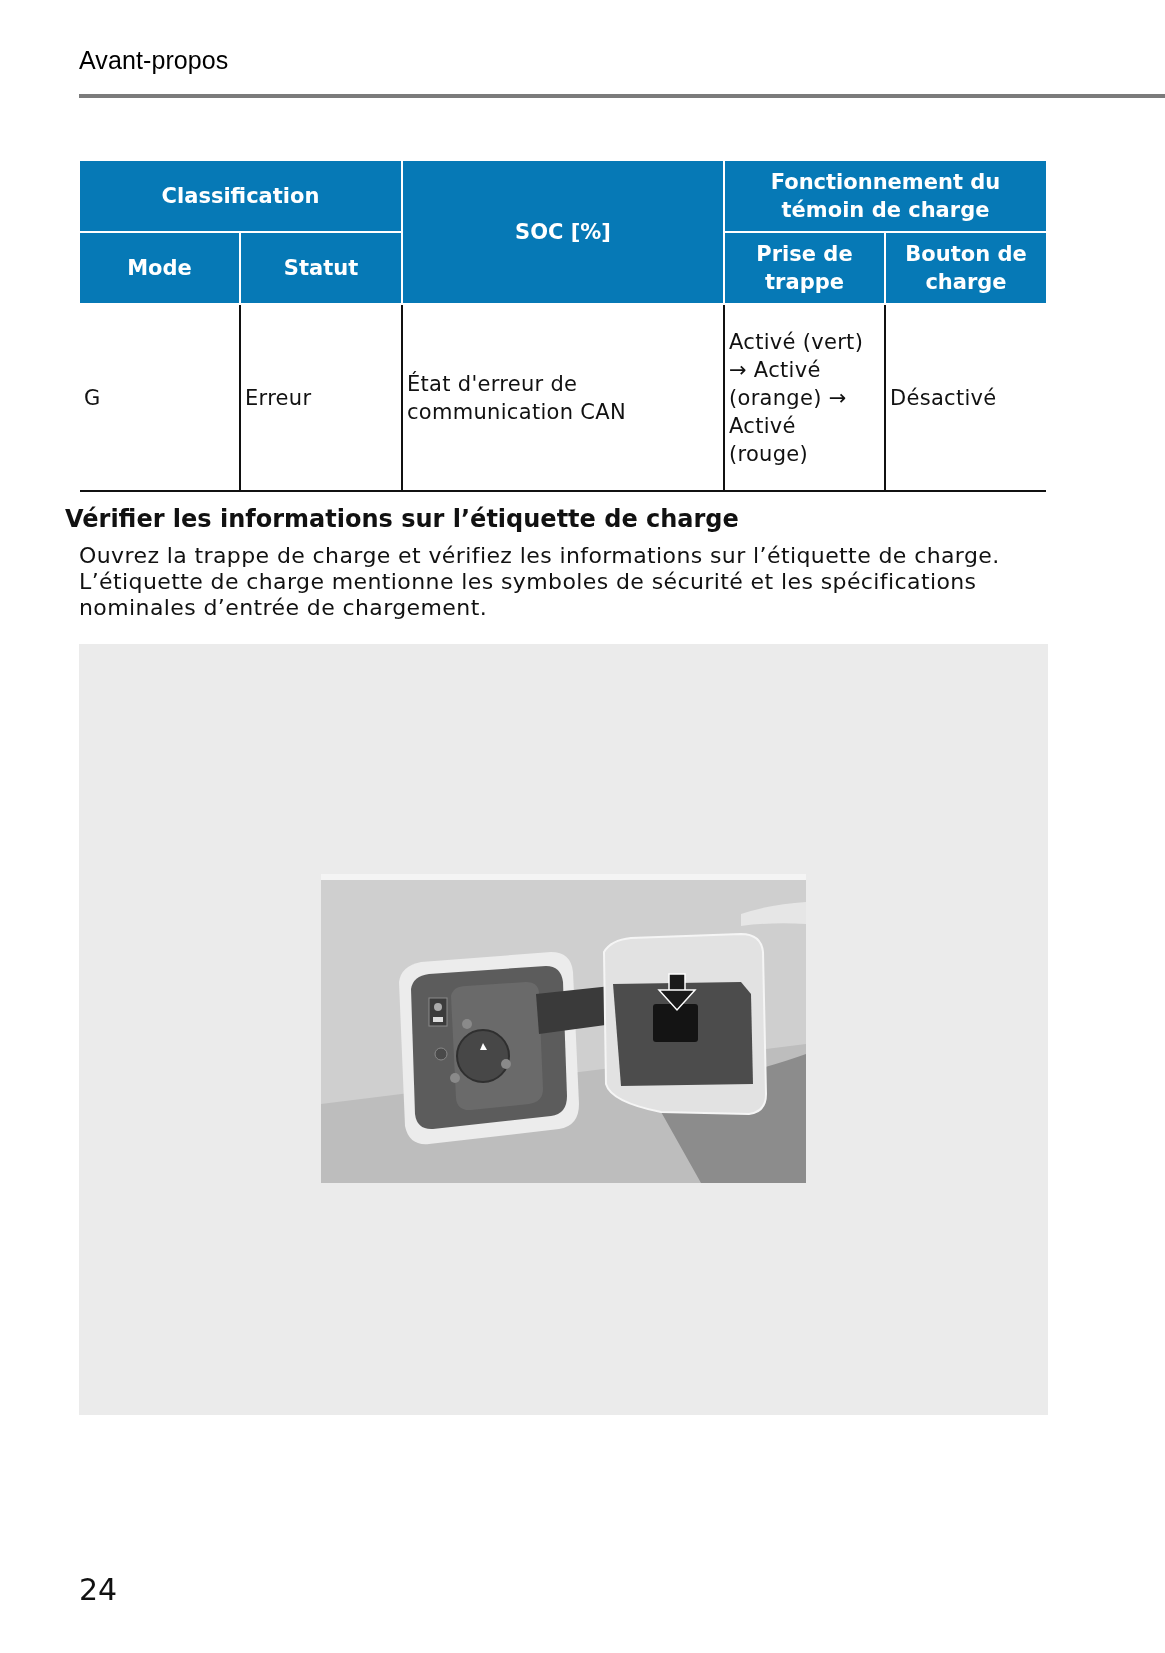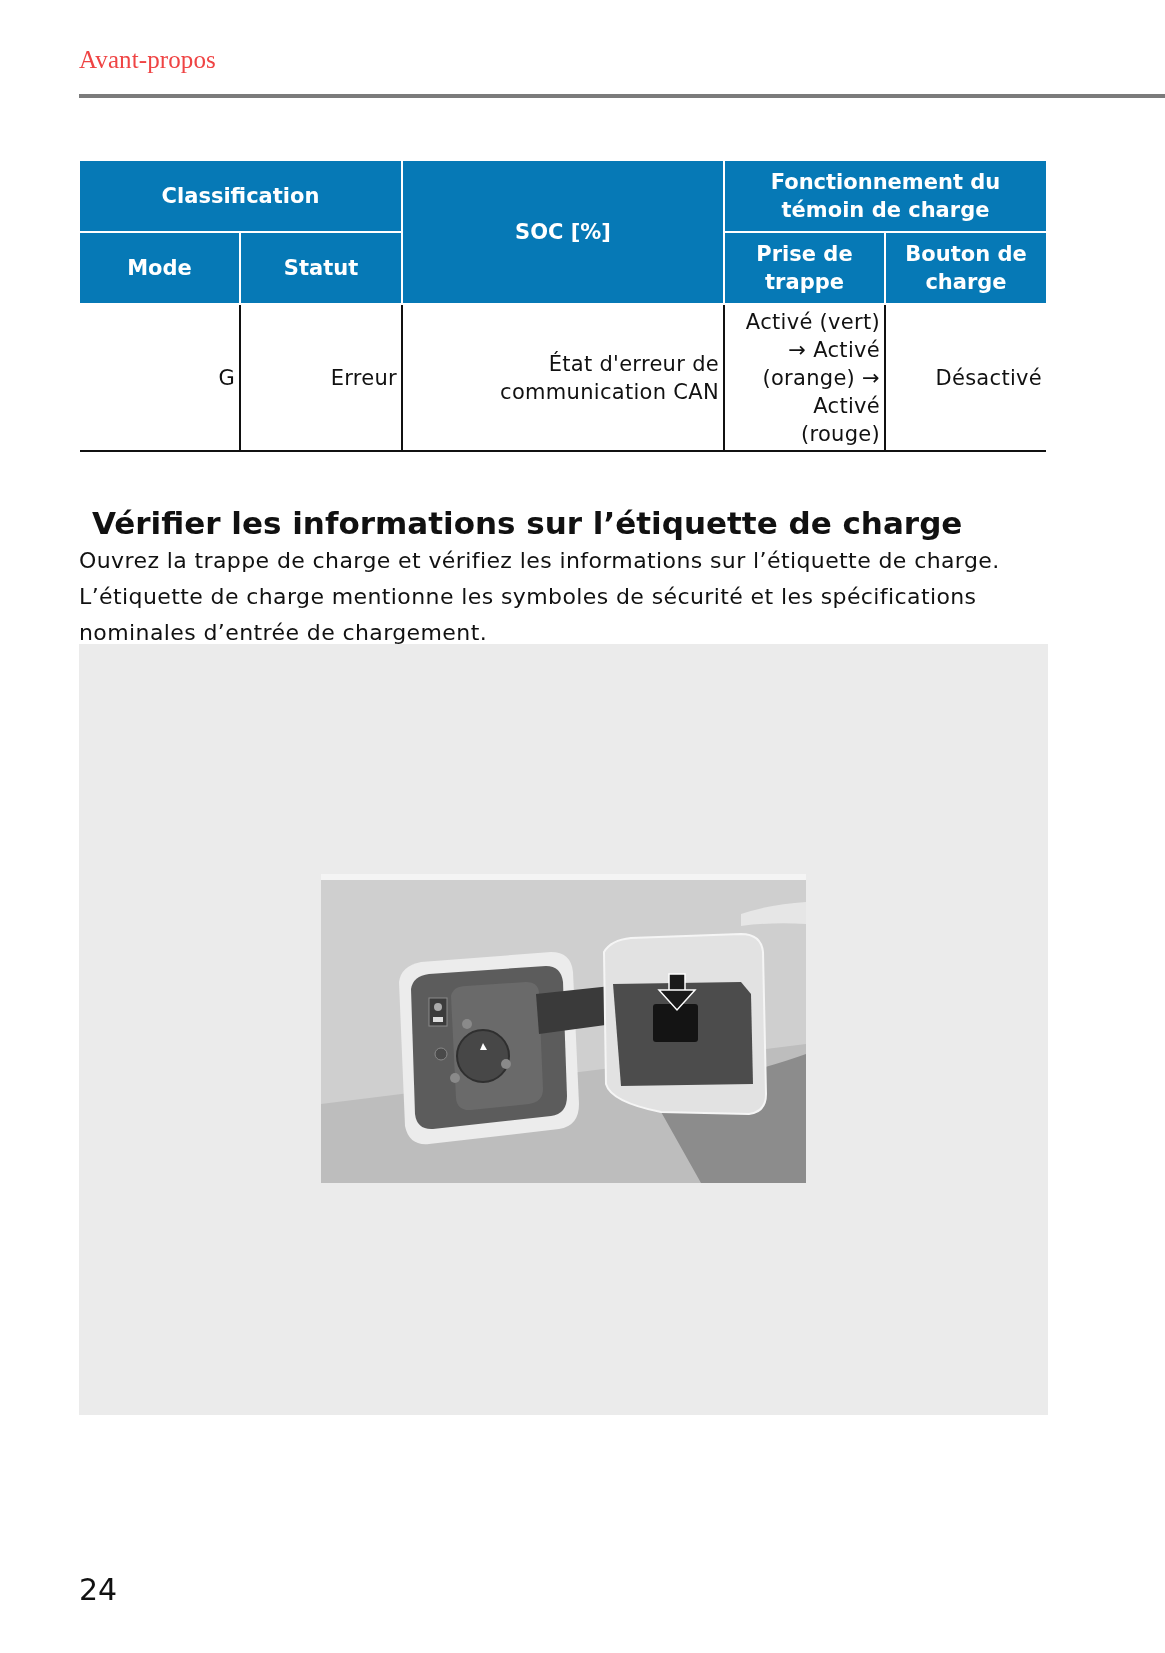--- a/index.html
+++ b/index.html
@@ -2,22 +2,22 @@
 <html><head>
   <meta charset="utf-8">
   <style>
     html, body { margin: 0; padding: 0; background: #ffffff; }
     body {
       width: 1165px; height: 1653px; position: relative; overflow: hidden;
       font-family: "DejaVu Sans", sans-serif; color: #111111;
     }
     .running-head {
       position: absolute; left: 79px; top: 46px;
-      font-size: 25px; color: #ef4444; letter-spacing: 0.1px;
-      font-family: Liberation Serif, serif;
+      font-size: 25px; color: #000000; letter-spacing: 0.1px;
+      font-family: Liberation Sans, sans-serif;
     }
     .head-rule {
       position: absolute; left: 79px; top: 94px; width: 1086px; height: 4px;
       background: #7b7b7b;
     }
     table.status {
       position: absolute; left: 80px; top: 161px; width: 966px;
       border-collapse: collapse; table-layout: fixed;
     }
     table.status col.c1 { width: 160px; }
@@ -32,35 +32,35 @@
       font-family: "DejaVu Sans", sans-serif;
     }
     table.status th.top-left { border-left: none; border-top: none; margin-left: 48px; }
     table.status th.top-right { border-right: none; border-top: none; margin-top: 48px; }
     table.status th.soc { border-top: none; }
     table.status th.left { border-left: none; margin-left: 21px; }
     table.status th.right { border-right: none; }
     table.status tr.h1 th { height: 70px; }
     table.status tr.h2 th { height: 70px; }
     table.status td {
-      font-size: 21px; line-height: 28px; text-align: right; vertical-align: middle;
+      font-size: 21px; line-height: 28px; text-align: left; vertical-align: middle;
       border-left: 2px solid #111; border-right: 2px solid #111;
-      border-bottom: 2px solid #111; padding: 0 4px; height: 145px;
+      border-bottom: 2px solid #111; padding: 20px 4px; height: 145px;
       font-family: "DejaVu Sans", sans-serif; letter-spacing: 0.3px;
     }
     table.status td.first { border-left: none; }
     table.status td.last { border-right: none; }
     .section-title {
-      position: absolute; left: 92px; top: 505px;
-      font-size: 31px; font-weight: bold; color: #111;
+      position: absolute; left: 65px; top: 505px;
+      font-size: 24px; font-weight: bold; color: #111;
       font-family: "DejaVu Sans", sans-serif;
     }
     .section-body {
       position: absolute; left: 79px; top: 543px; width: 970px;
-      font-size: 22px; line-height: 36px; color: #111; letter-spacing: 0.4px;
+      font-size: 22px; line-height: 26px; color: #111; letter-spacing: 0.4px;
       font-family: "DejaVu Sans", sans-serif;
     }
     .section-body p { margin: 0; }
     .figure-box {
       position: absolute; left: 79px; top: 644px; width: 969px; height: 771px;
       background: #ebebeb;
     }
     .photo {
       position: absolute; left: 242px; top: 230px; width: 485px; height: 309px;
       overflow: hidden; background: linear-gradient(180deg, #d8d8d8 0%, #c8c8c8 50%, #b5b5b5 100%);

